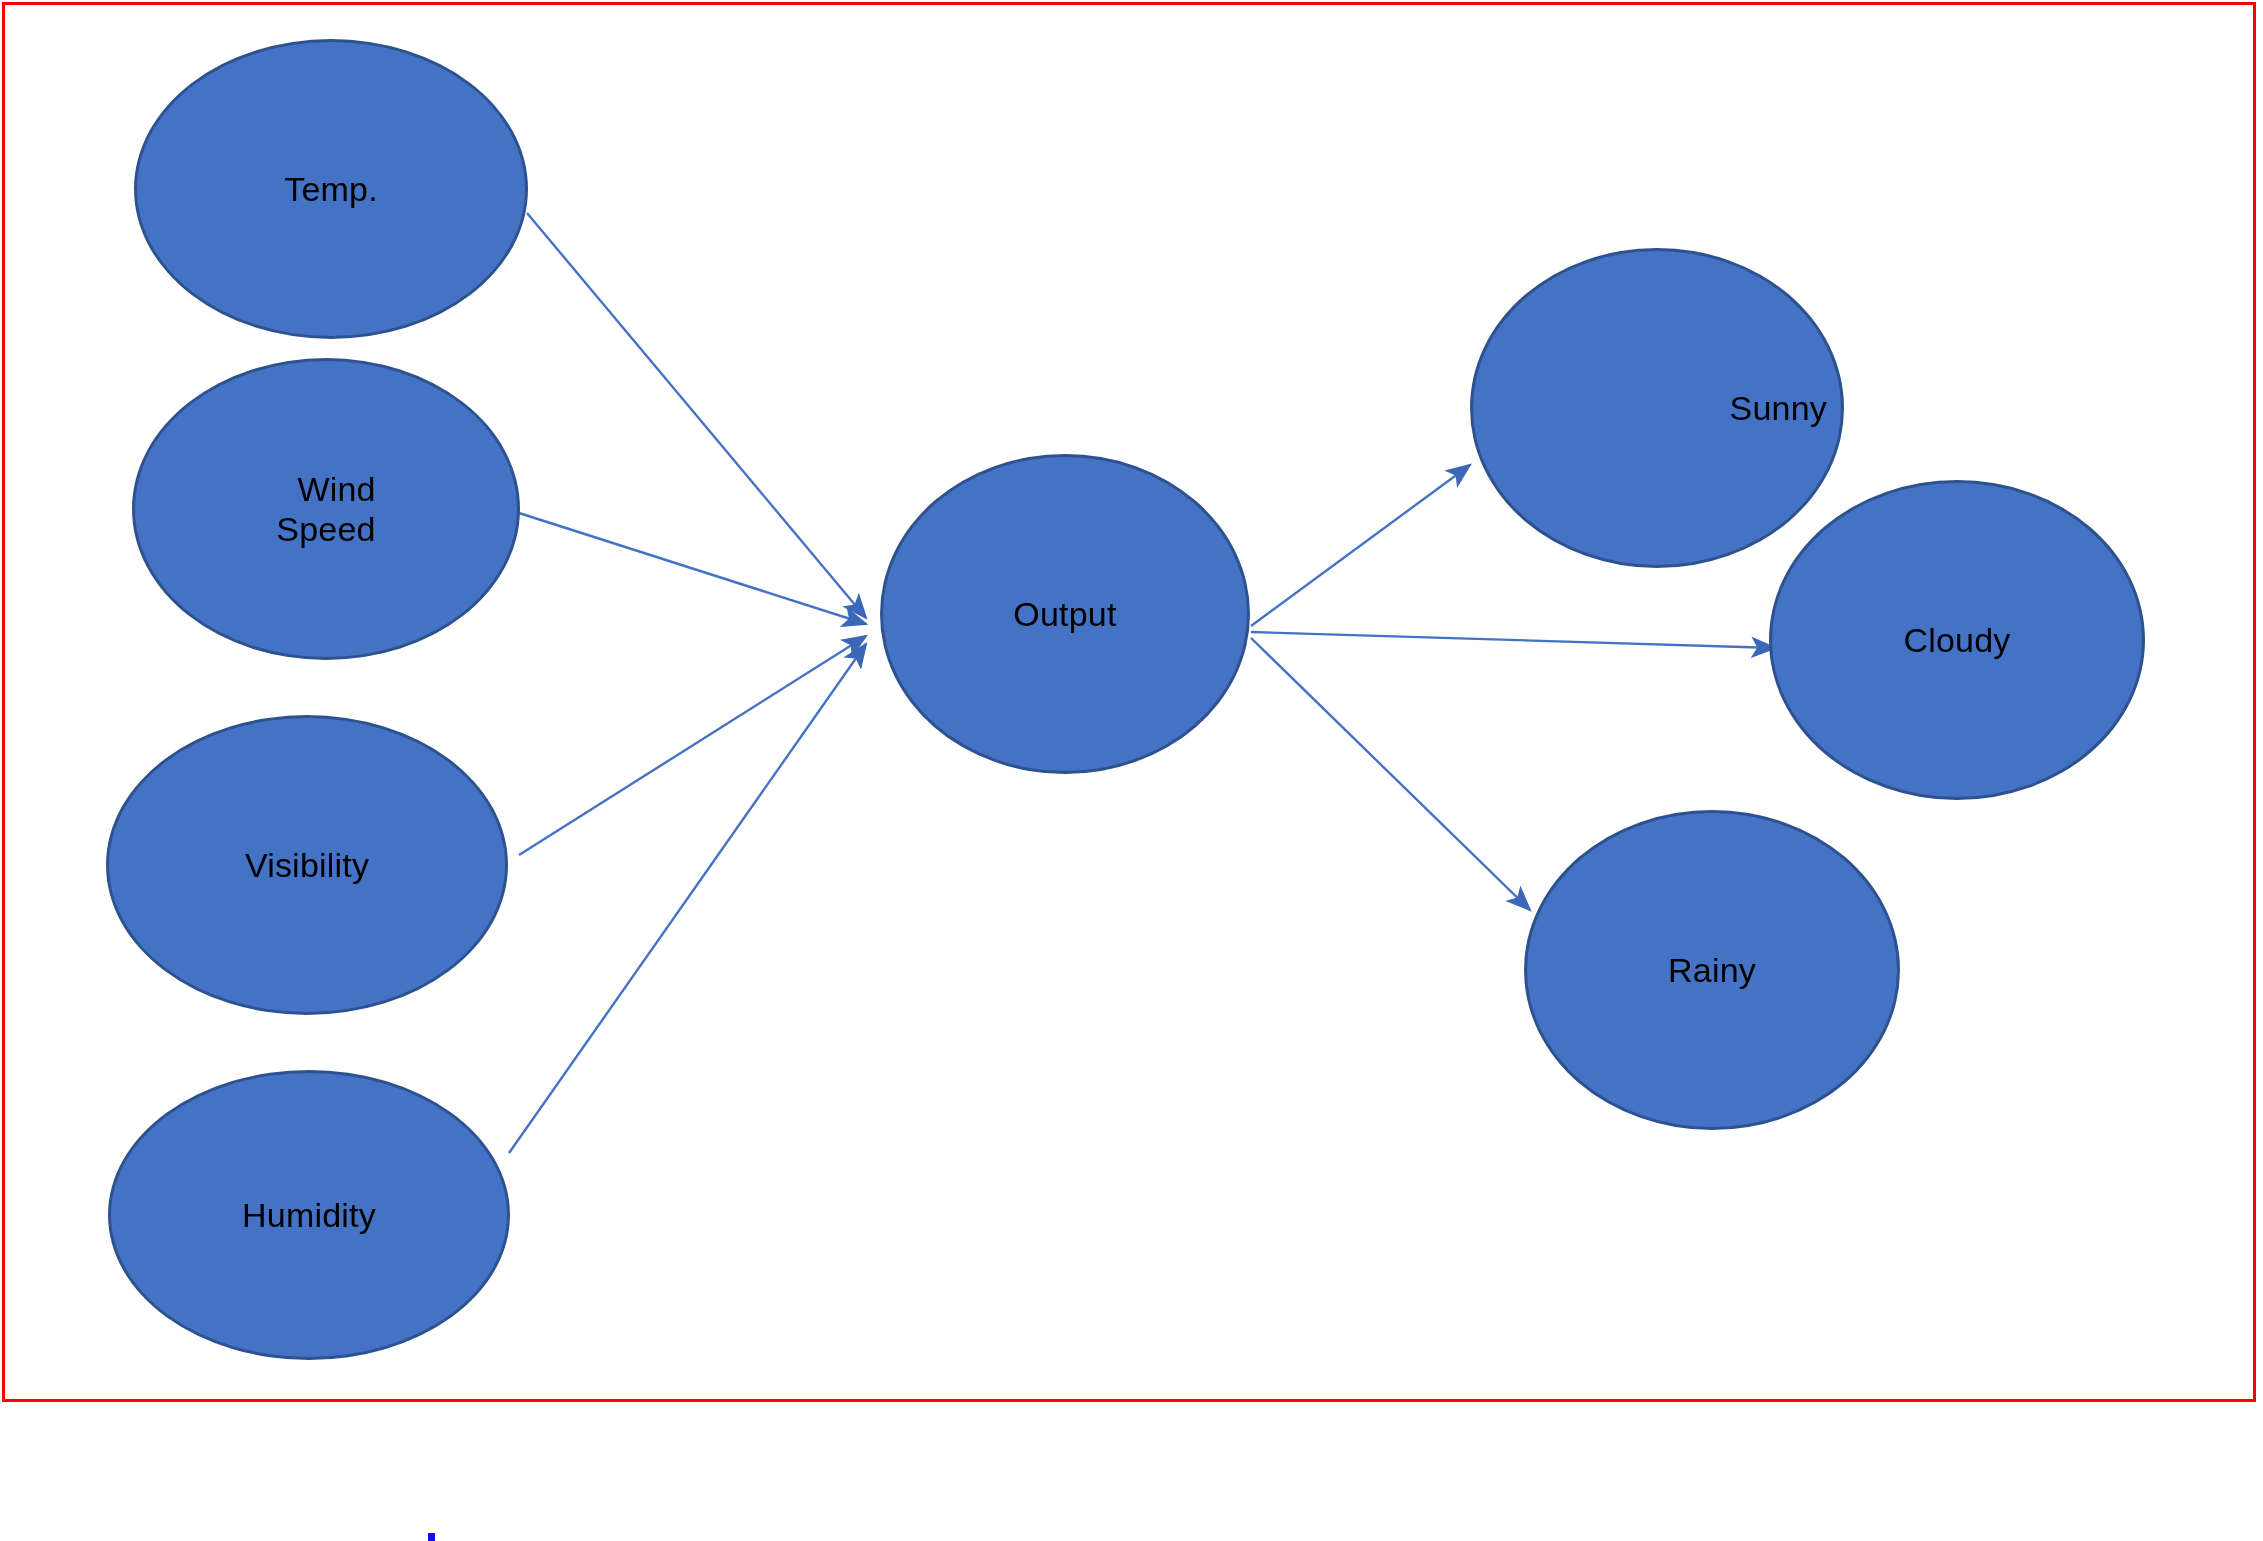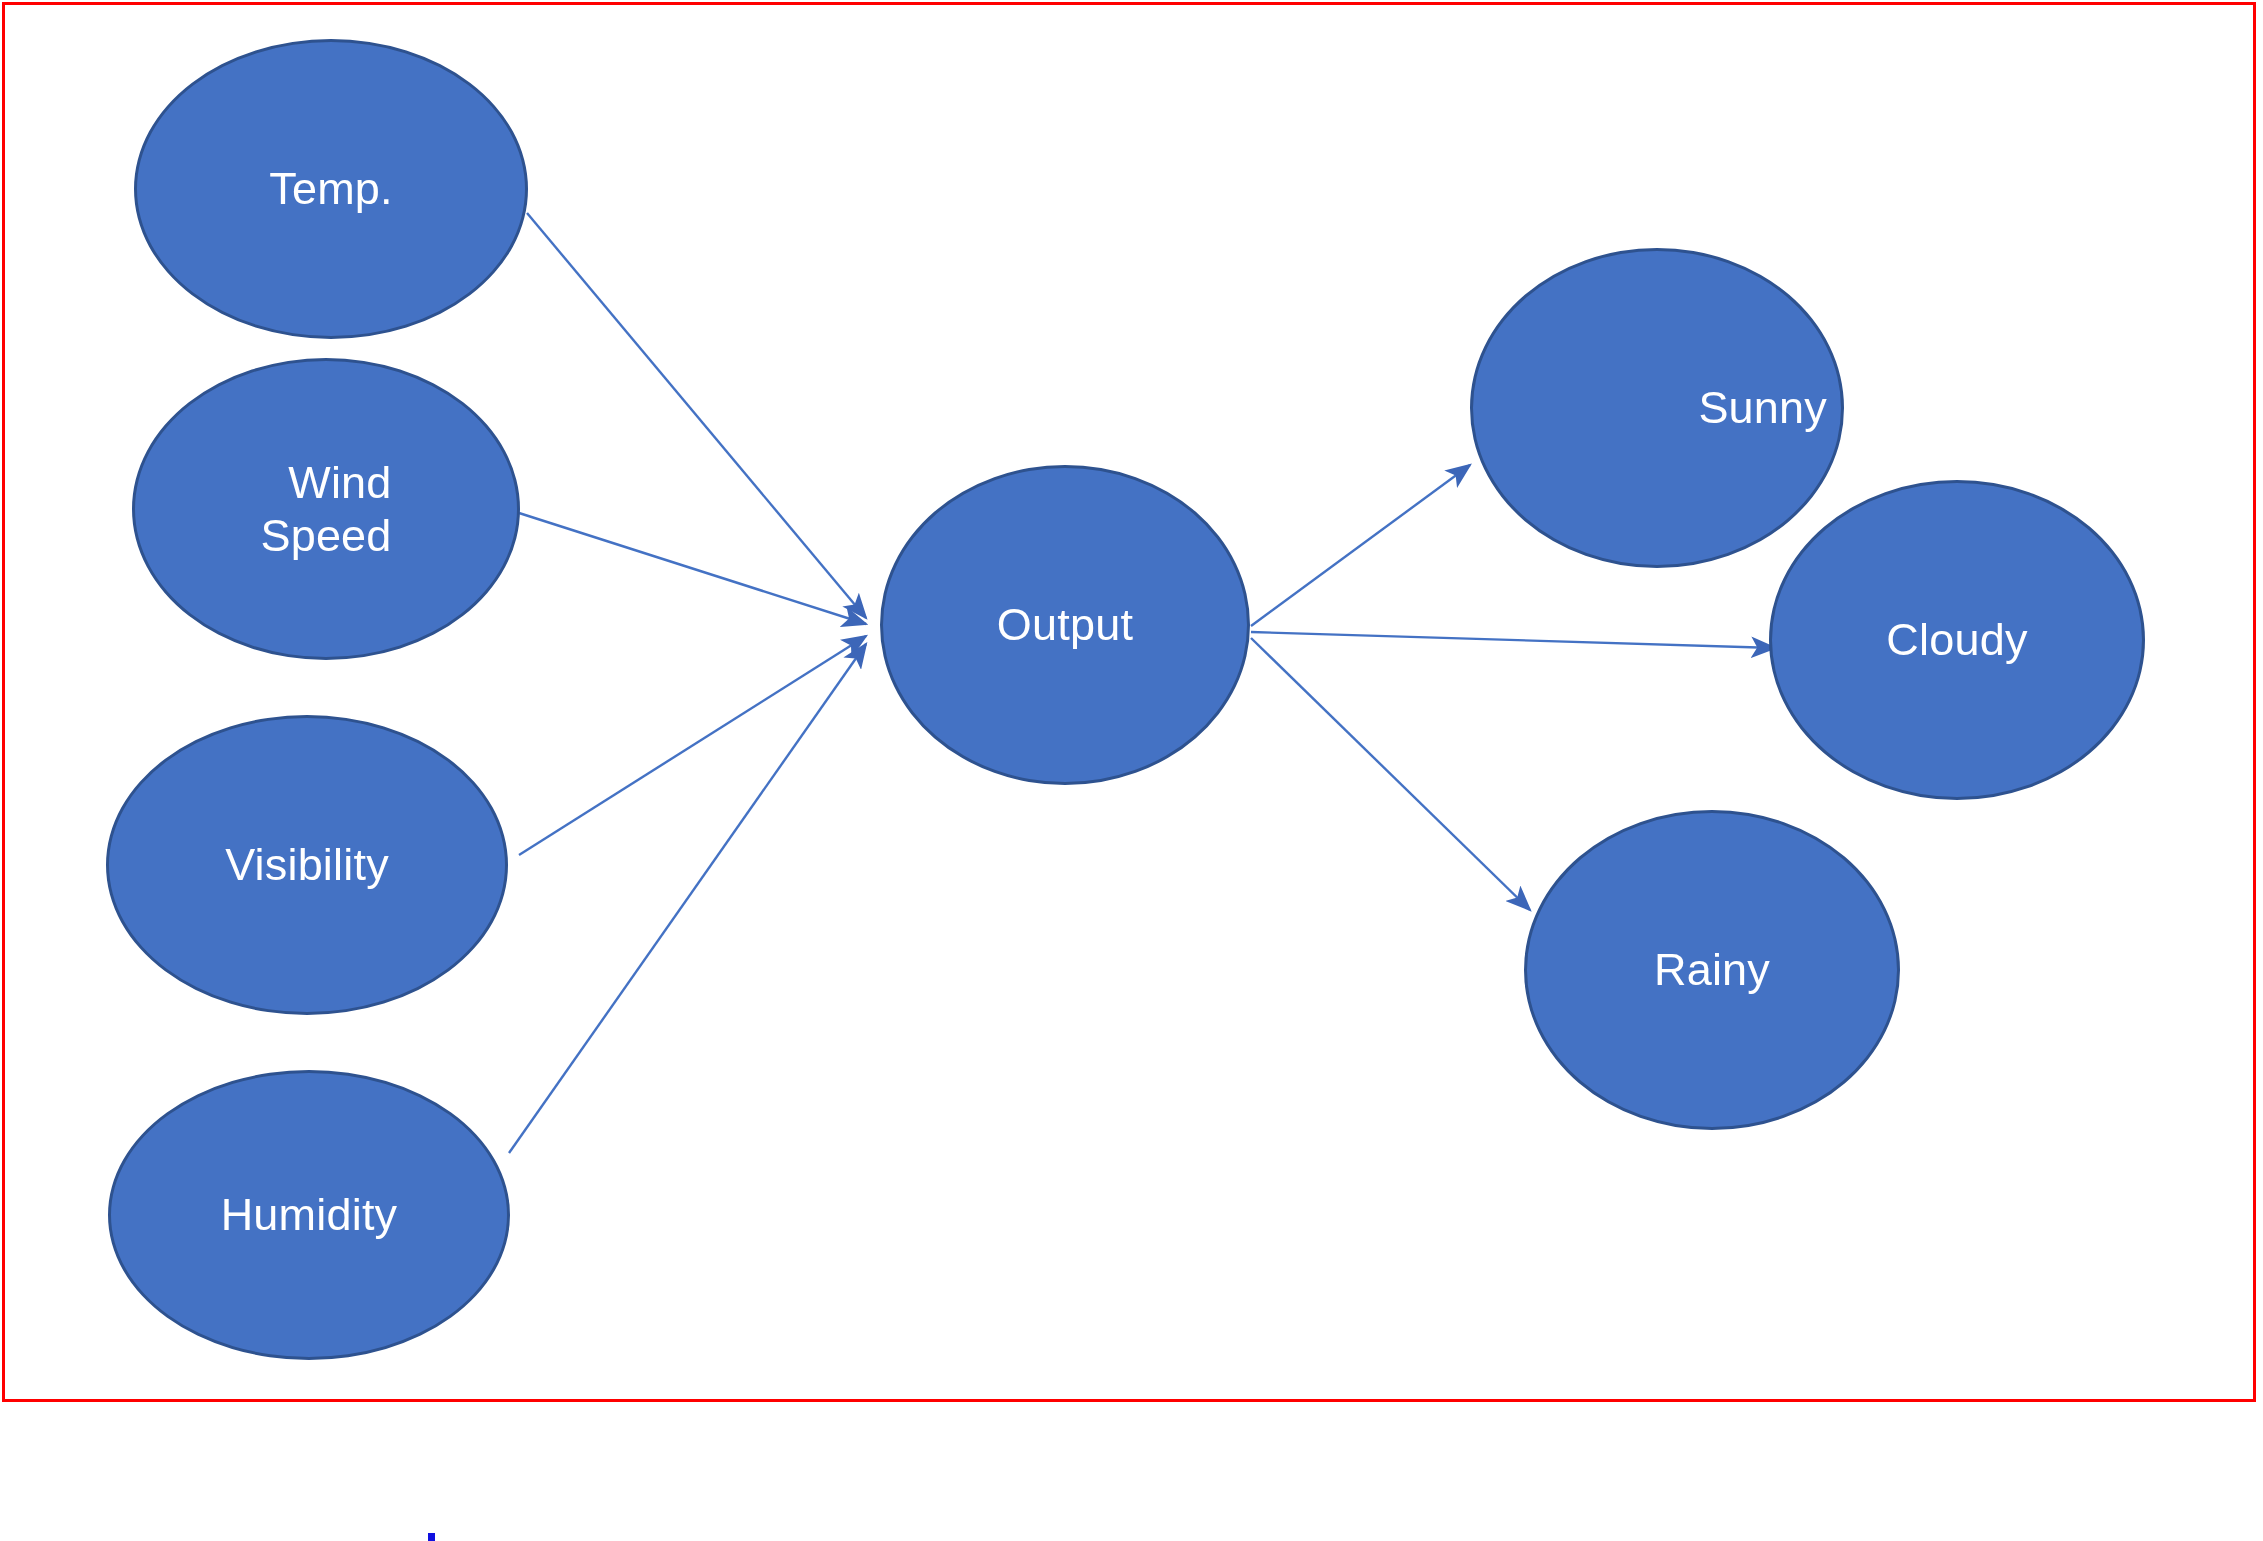--- a/index.html
+++ b/index.html
@@ -39,22 +39,22 @@
     box-sizing: border-box;
     border-radius: 50%;
     background: #4472C4;
     border: 3px solid #2E528F;
     display: flex;
     align-items: center;
     justify-content: center;
     text-align: center;
   }
   .node-label {
-    color: #ffffff;
-    font-size: 45px;
+    color: #000000;
+    font-size: 34px;
     line-height: 1.18;
     font-weight: 400;
     letter-spacing: 0.2px;
     white-space: pre-line;
     padding: 0 14px;
   }
   #stray-dot {
     position: absolute;
     width: 7px;
     height: 9px;
@@ -93,21 +93,21 @@
   </div>
 
   <div class="node" style="left:106px; top:715px; width:402px; height:300px;">
     <span class="node-label">Visibility</span>
   </div>
 
   <div class="node" style="left:108px; top:1070px; width:402px; height:290px;">
     <span class="node-label">Humidity</span>
   </div>
 
-  <div class="node" style="left:880px; top:465px; width:370px; height:320px;text-align:center;">
+  <div class="node" style="left:880px; top:454px; width:370px; height:320px;text-align:center;">
     <span class="node-label">Output</span>
   </div>
 
   <div class="node" style="left:1470px; top:248px; width:374px; height:320px;justify-content:flex-end;">
     <span class="node-label">Sunny</span>
   </div>
 
   <div class="node" style="left:1769px; top:480px; width:376px; height:320px;text-align:right;">
     <span class="node-label">Cloudy</span>
   </div>

